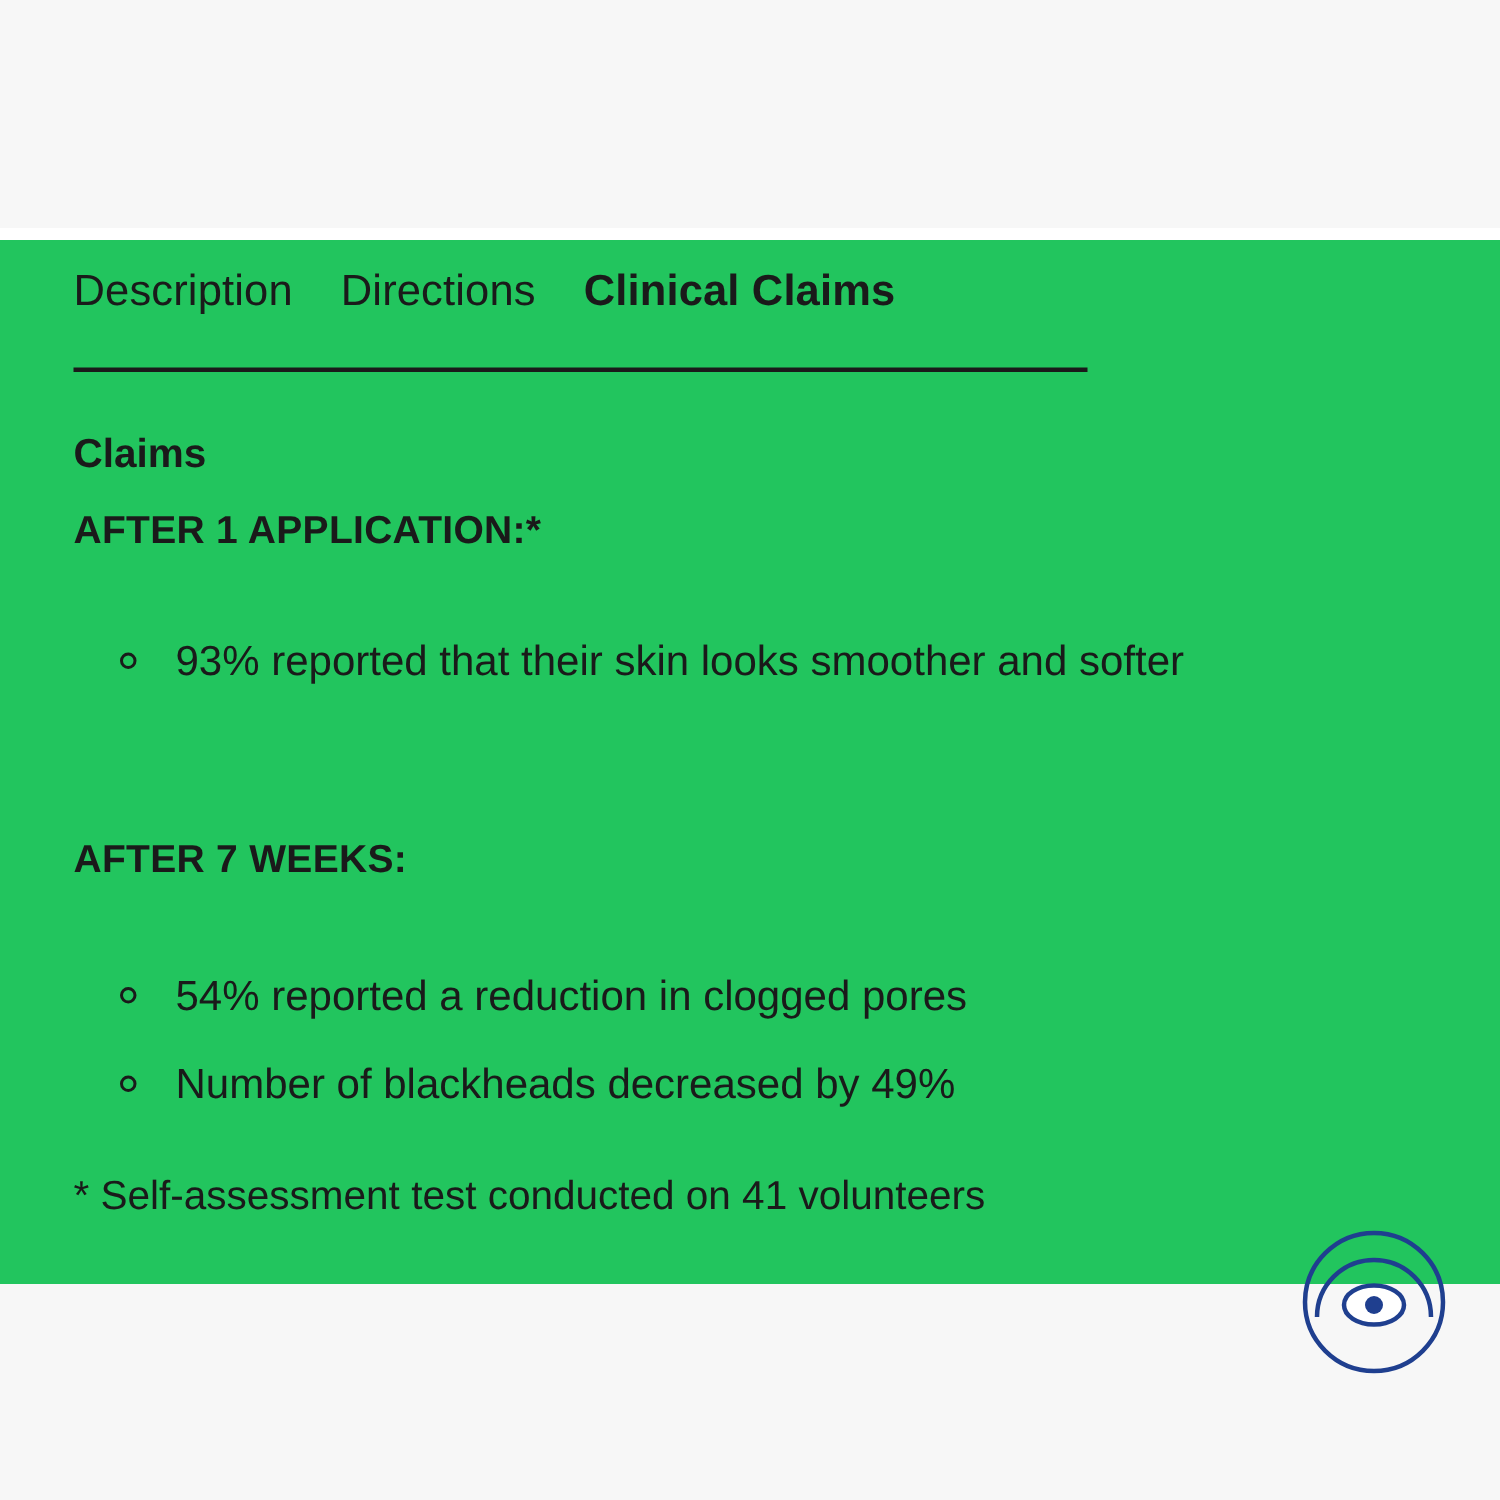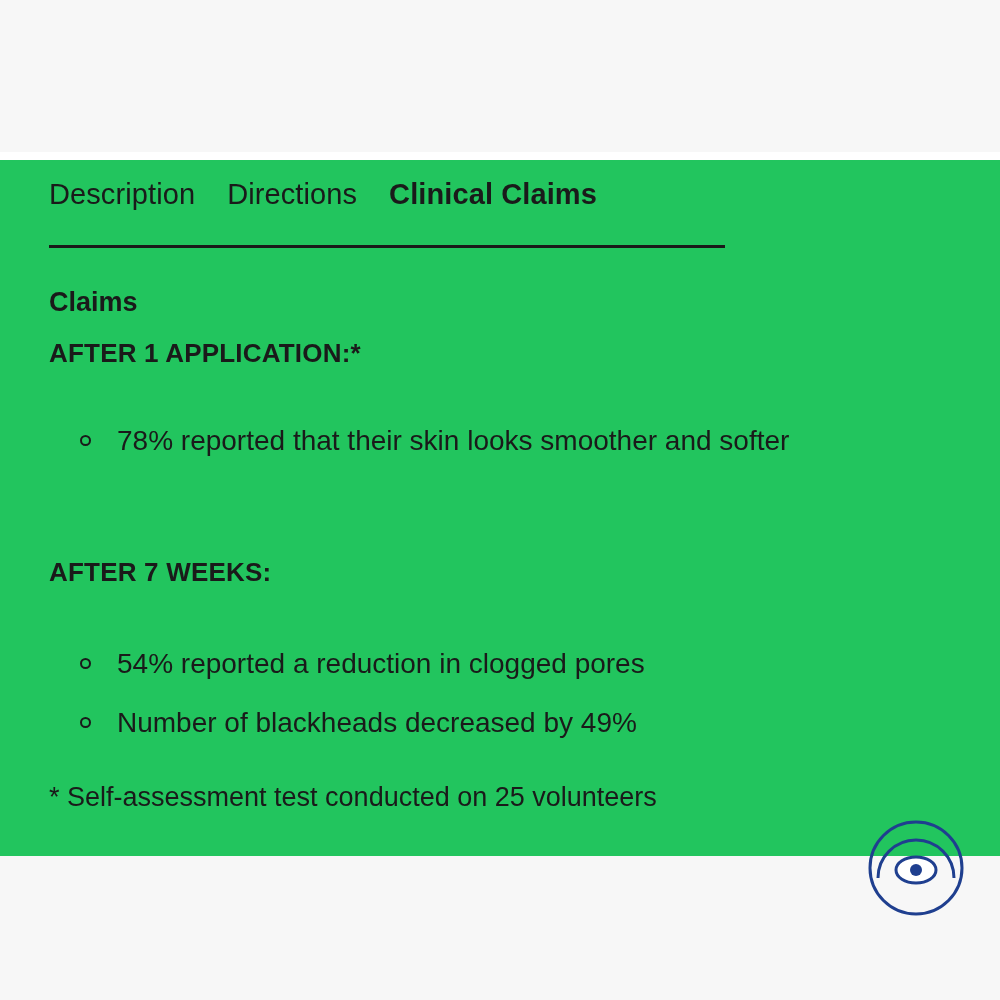--- a/index.html
+++ b/index.html
@@ -161,38 +161,38 @@
     </div>
     <div class="tab-underline"></div>
 
     <div class="claims-title">Claims</div>
 
     <div class="section-head s1">AFTER 1 APPLICATION:*</div>
 
     <ul class="bullets b1">
       <li class="bullet-item">
         <span class="bullet-marker"></span>
-        <span>78% reported that their skin looks smoother and softer</span>
+        <span>93% reported that their skin looks smoother and softer</span>
       </li>
     </ul>
 
     <div class="section-head s2">AFTER 7 WEEKS:</div>
 
     <ul class="bullets b2">
       <li class="bullet-item">
         <span class="bullet-marker"></span>
         <span>54% reported a reduction in clogged pores</span>
       </li>
       <li class="bullet-item">
         <span class="bullet-marker"></span>
         <span>Number of blackheads decreased by 49%</span>
       </li>
     </ul>
 
-    <div class="footnote">* Self-assessment test conducted on 25 volunteers</div>
+    <div class="footnote">* Self-assessment test conducted on 41 volunteers</div>
 
     <div class="watermark">
       <svg width="96" height="96" viewBox="0 0 96 96">
         <circle cx="48" cy="48" r="46" fill="none" stroke="#1f3f8f" stroke-width="3"></circle>
         <path d="M10 58 A38 38 0 0 1 86 58" fill="none" stroke="#1f3f8f" stroke-width="3"></path>
         <ellipse cx="48" cy="50" rx="20" ry="13" fill="#ffffff" stroke="#1f3f8f" stroke-width="3"></ellipse>
         <circle cx="48" cy="50" r="6" fill="#1f3f8f"></circle>
       </svg>
     </div>
 

